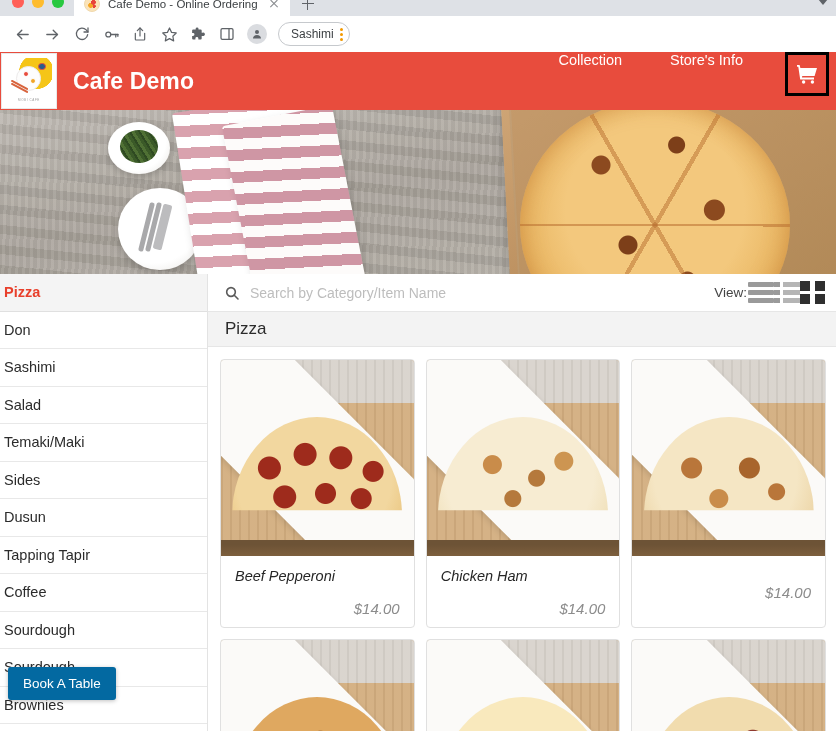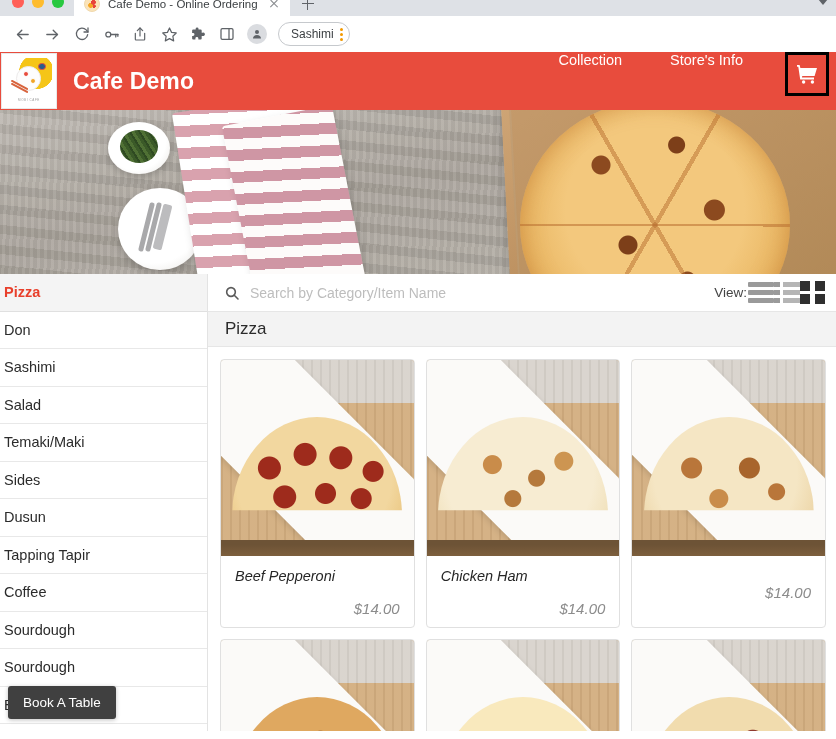--- a/index.html
+++ b/index.html
@@ -339,22 +339,22 @@
     color: #2b2b2b;
   }
   .cat-item.active {
     background: #f4f4f4;
     color: #e8402c;
     font-weight: bold;
     border-bottom: 1px solid #e0e0e0;
   }
   .book-table-btn {
     position: absolute;
-    left: 8px; bottom: 12px;
-    background: #404040;
+    left: 8px; bottom: 31px;
+    background: #0369a1;
     color: #ffffff;
     font-size: 13.5px;
     padding: 9px 15px;
     border-radius: 3px;
     box-shadow: 0 1px 4px rgba(0,0,0,.25);
     white-space: nowrap;
   }
 
   
   .main { flex: 1 1 auto; display: flex; flex-direction: column; overflow: hidden; }

